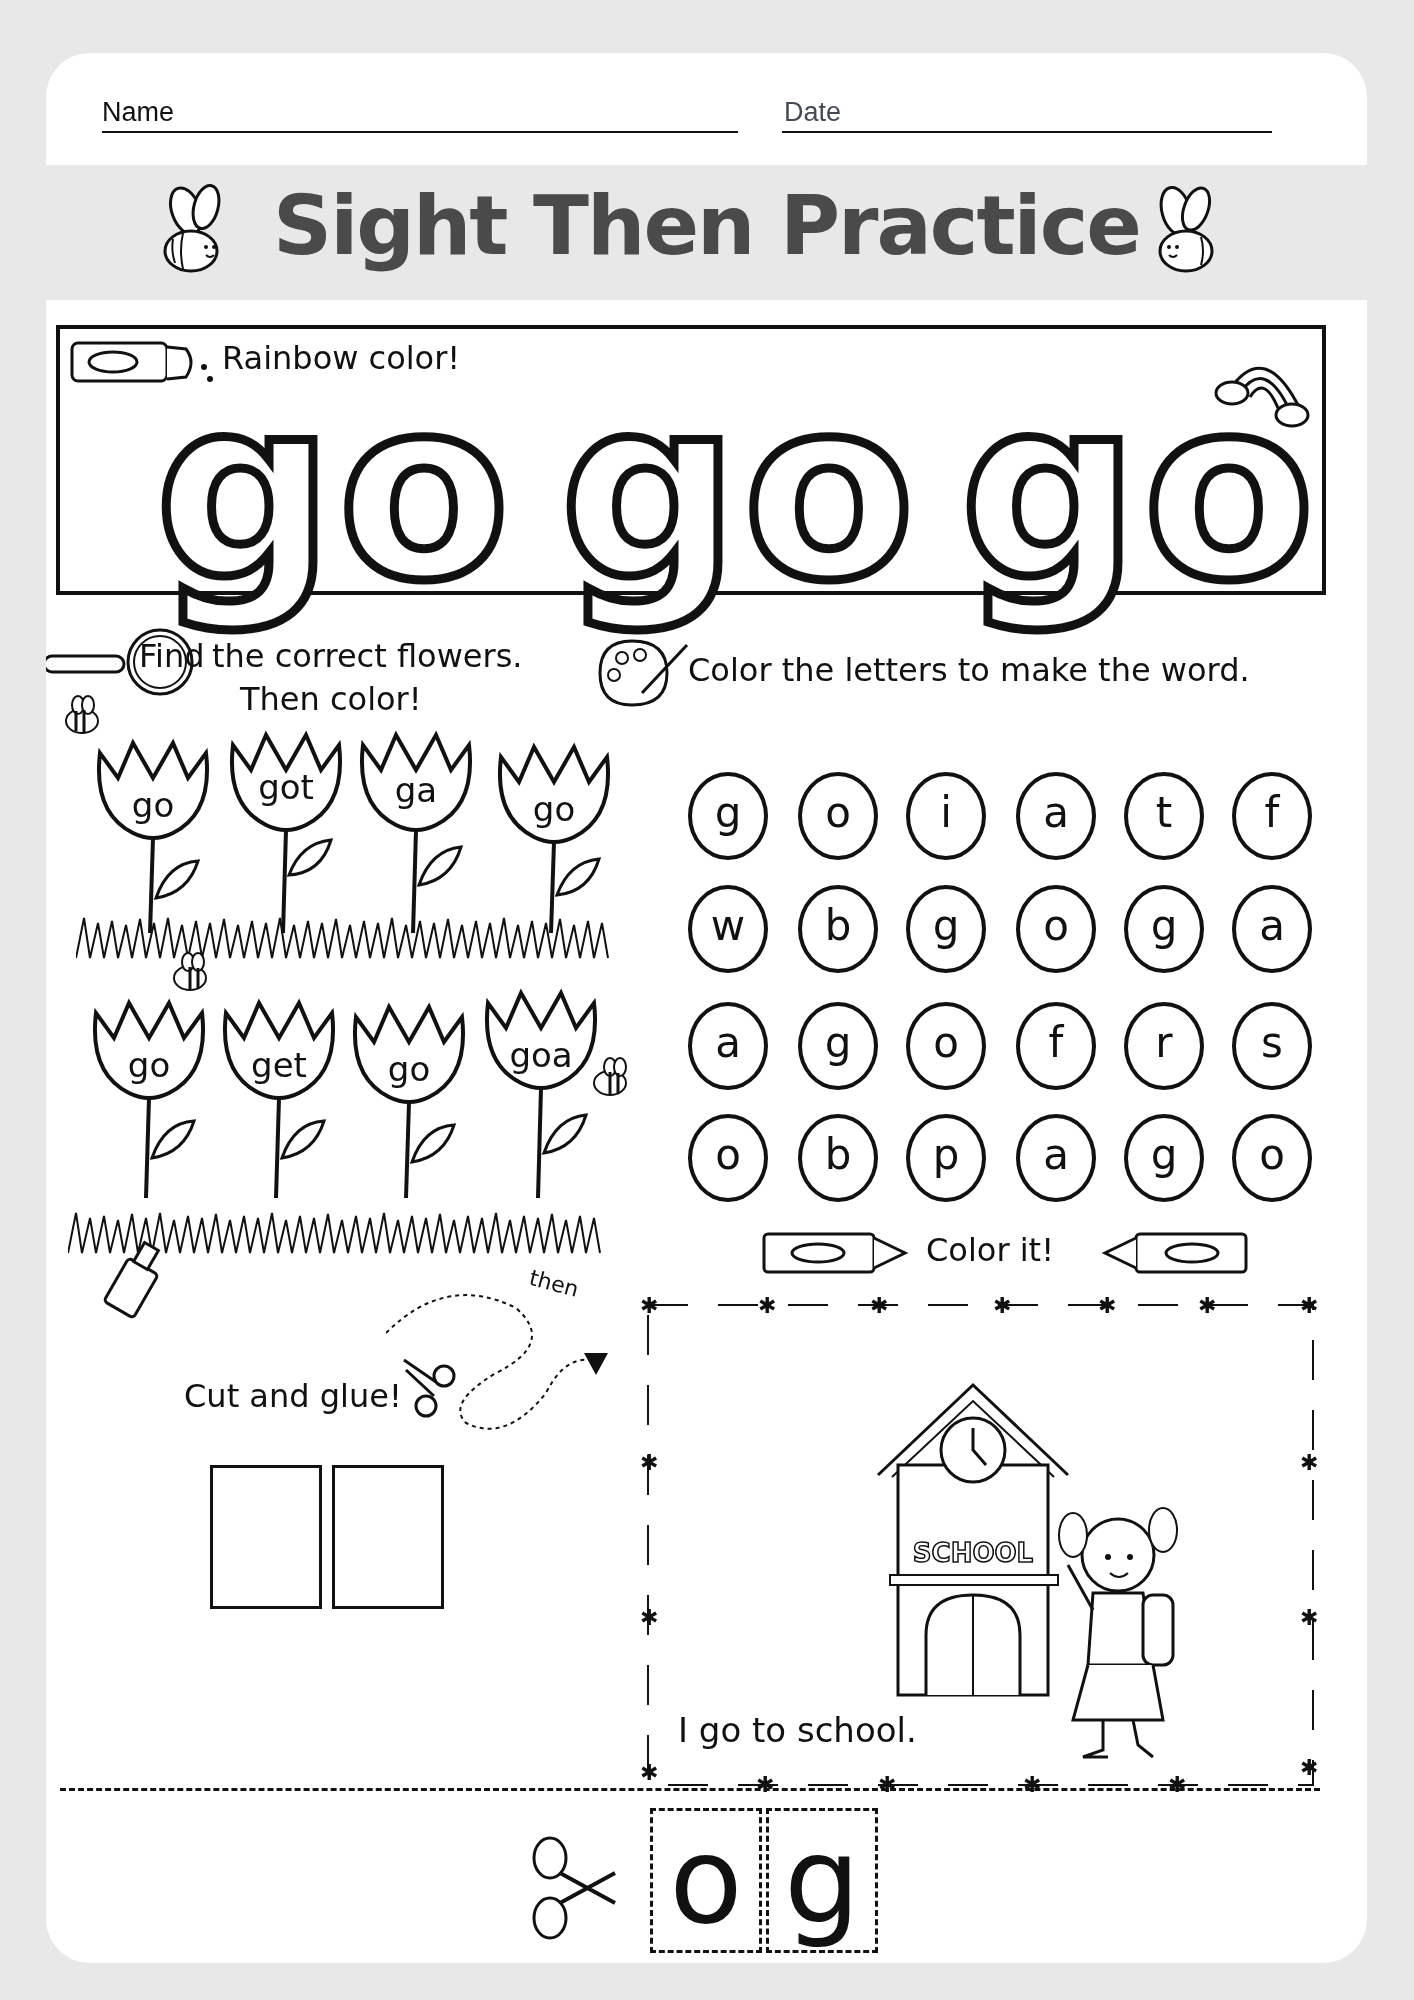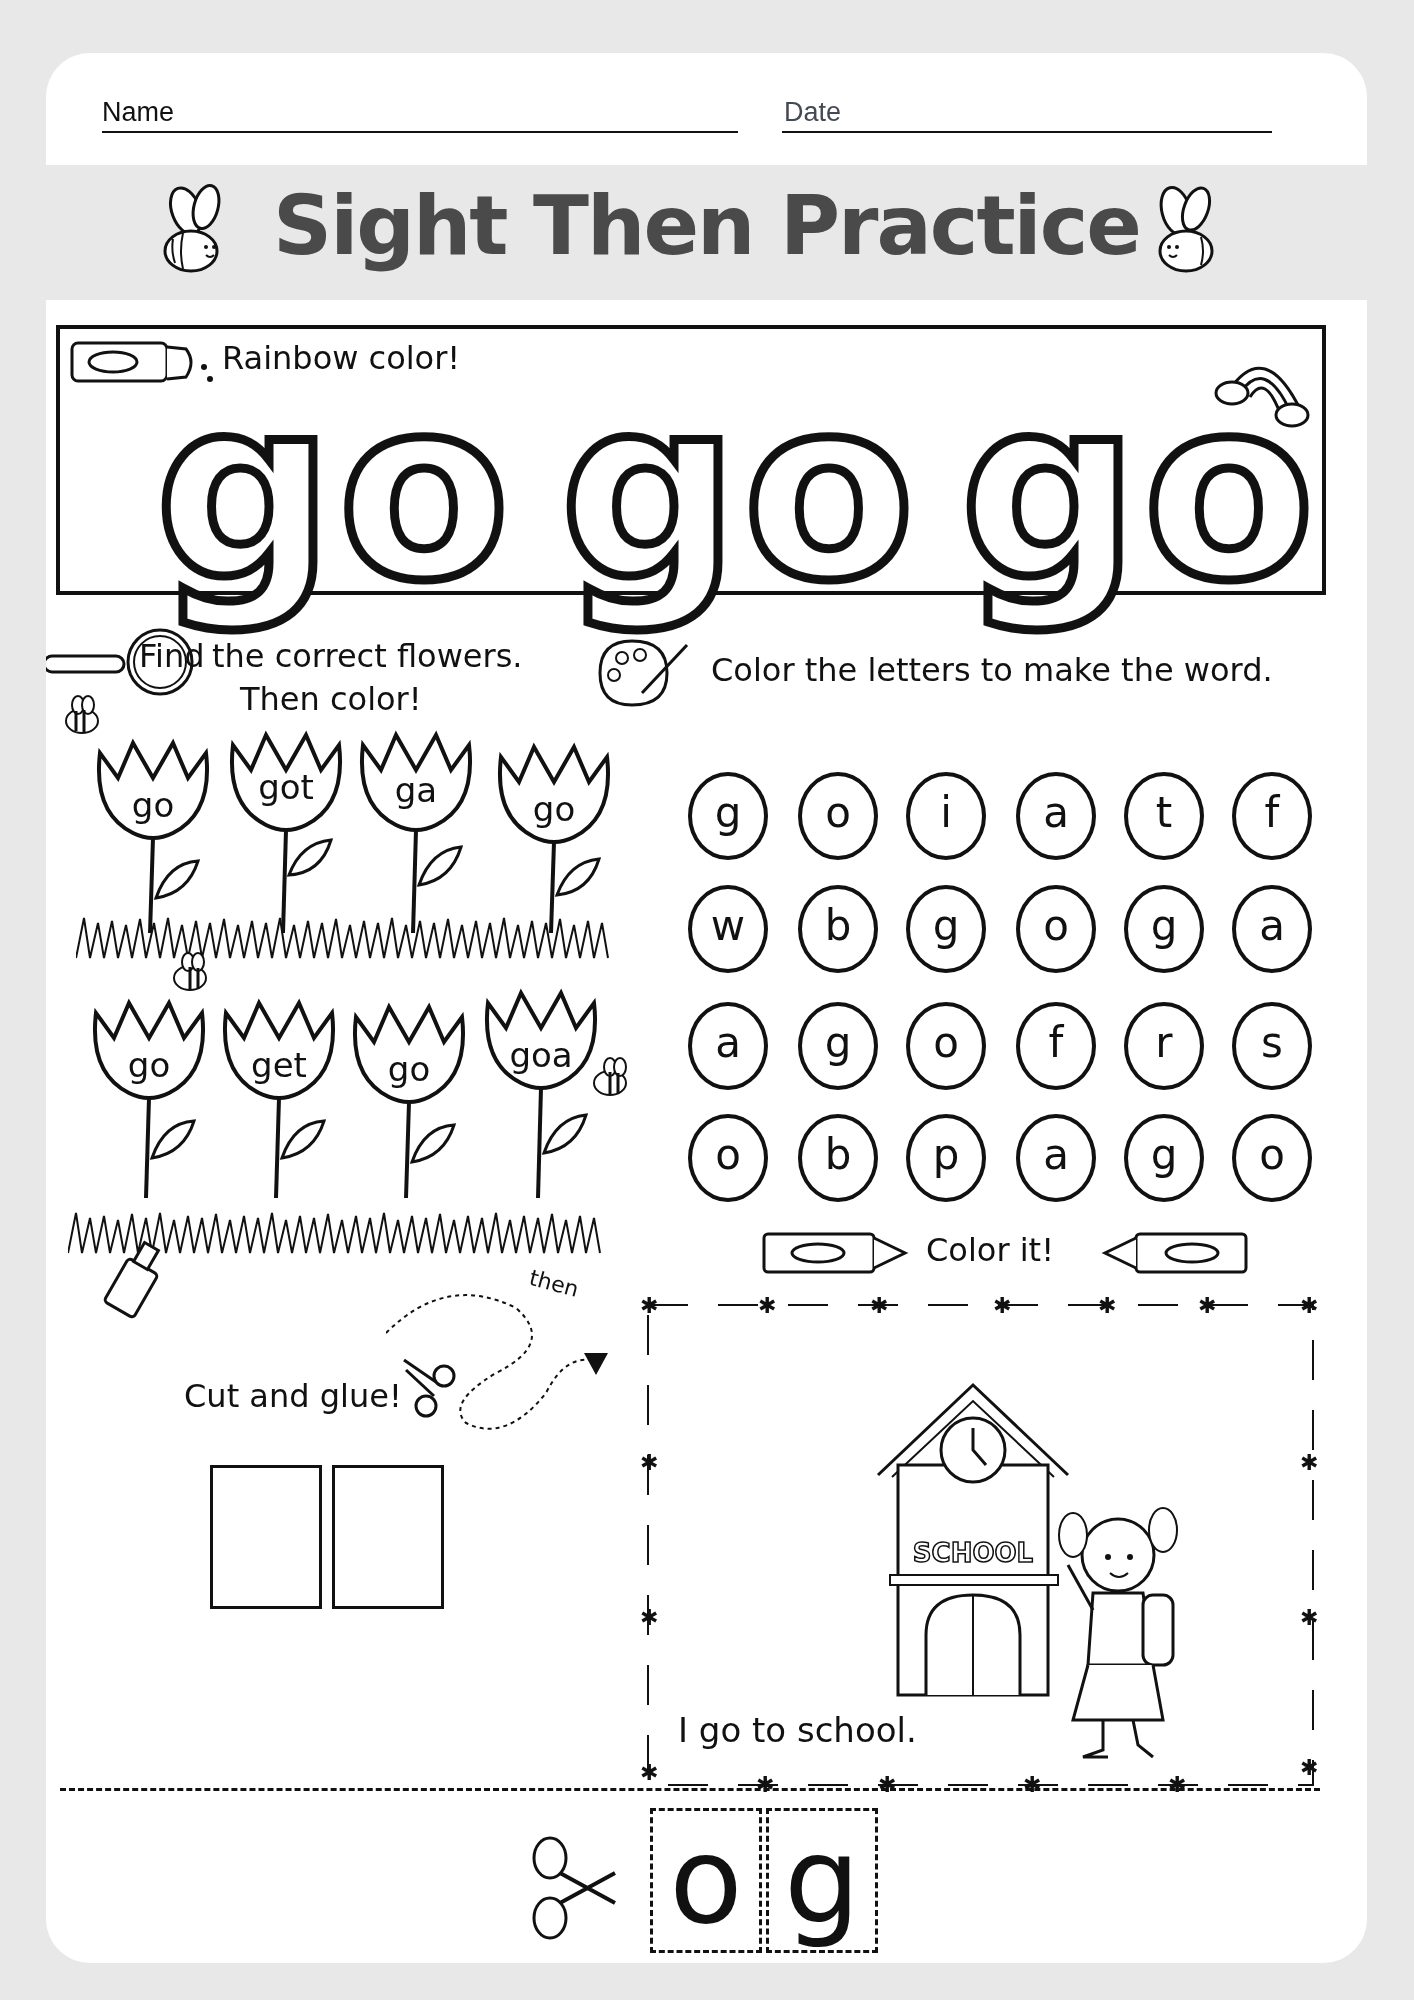--- a/index.html
+++ b/index.html
@@ -172,21 +172,21 @@
     <path d="M24 19 L24 41 M32 20 L32 40" stroke="#111" stroke-width="3"></path>
   </svg>
 
   <svg class="abs" style="left:546px;top:580px;" width="100" height="80" viewBox="0 0 100 80">
     <path d="M40 8 Q75 8 75 40 Q75 72 40 72 Q8 72 8 40 Q8 8 40 8 Z" fill="#fff" stroke="#111" stroke-width="3"></path>
     <circle cx="30" cy="25" r="6" fill="none" stroke="#111" stroke-width="2"></circle>
     <circle cx="48" cy="22" r="6" fill="none" stroke="#111" stroke-width="2"></circle>
     <circle cx="22" cy="42" r="6" fill="none" stroke="#111" stroke-width="2"></circle>
     <line x1="50" y1="60" x2="95" y2="12" stroke="#111" stroke-width="3"></line>
   </svg>
-  <div class="abs hand" style="left:642px;top:598px;margin-left:23px;">Color the letters to make the word.</div>
+  <div class="abs hand" style="left:642px;top:598px;">Color the letters to make the word.</div>
 
   <div>
     <div class="circle" style="left:642px;top:719px;">g</div>
     <div class="circle" style="left:752px;top:719px;">o</div>
     <div class="circle" style="left:860px;top:719px;">i</div>
     <div class="circle" style="left:970px;top:719px;">a</div>
     <div class="circle" style="left:1078px;top:719px;">t</div>
     <div class="circle" style="left:1186px;top:719px;">f</div>
 
     <div class="circle" style="left:642px;top:832px;">w</div>

